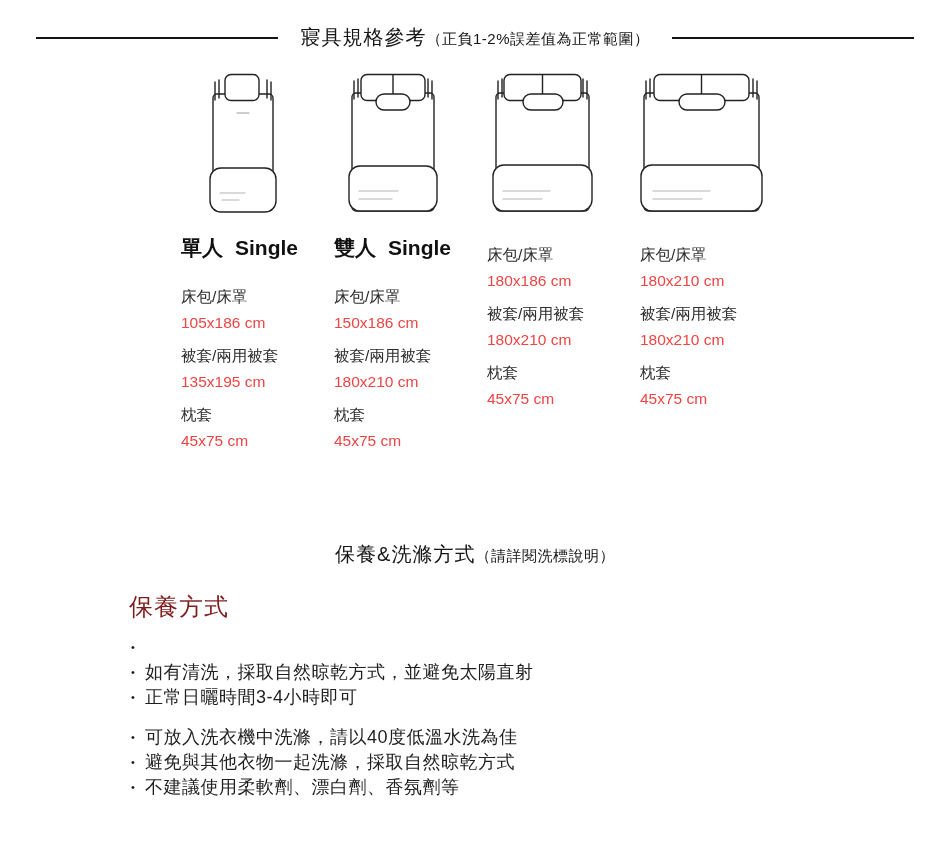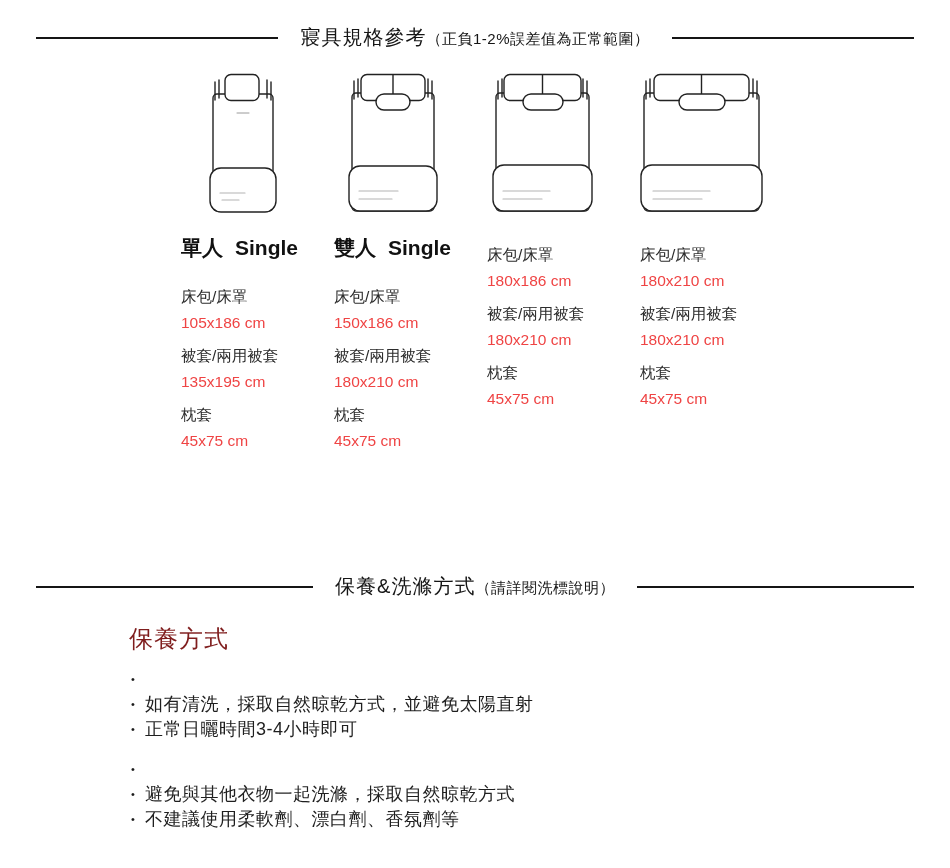--- a/index.html
+++ b/index.html
@@ -17,21 +17,21 @@
     padding:0 36px;
   }
   .sec-header .rule{flex:1;height:2px;background:#151515;}
   .sec-title{
     display:flex;align-items:baseline;
     margin:0 22px;white-space:nowrap;
   }
   .t-main{font-size:20px;letter-spacing:1px;color:#151515;}
   .t-note{font-size:15px;letter-spacing:0.5px;color:#151515;}
   .h1{margin-top:24px;}
-  .h2{margin-top:108px;}
+  .h2{margin-top:76px;flex-direction:column;}
 
   
   .size-grid{
     margin:22px 0 0 181px;
     display:grid;
     grid-template-columns:repeat(4,153px);
   }
   .bed-wrap{height:145px;display:flex;align-items:flex-start;}
   .bw-single{margin-left:28px;}
   .bw-double{margin-left:14px;}
@@ -224,20 +224,21 @@
     </li>
     <li>
       <span class="dot">•</span>
       <span>正常日曬時間3-4小時即可</span>
     </li>
   </ul>
 
   <ul class="bullets">
     <li>
       <span class="dot">•</span>
+      <span>可放入洗衣機中洗滌，請以40度低溫水洗為佳</span>
     </li>
     <li>
       <span class="dot">•</span>
       <span>避免與其他衣物一起洗滌，採取自然晾乾方式</span>
     </li>
     <li>
       <span class="dot">•</span>
       <span>不建議使用柔軟劑、漂白劑、香氛劑等</span>
     </li>
   </ul>

